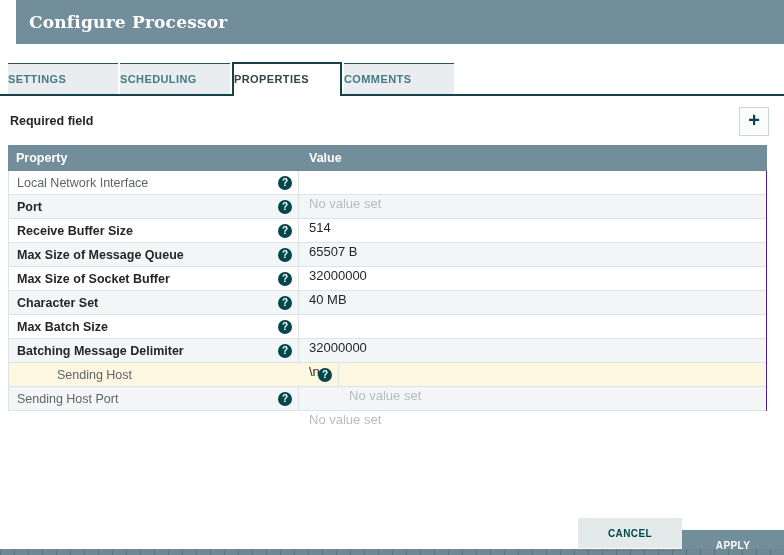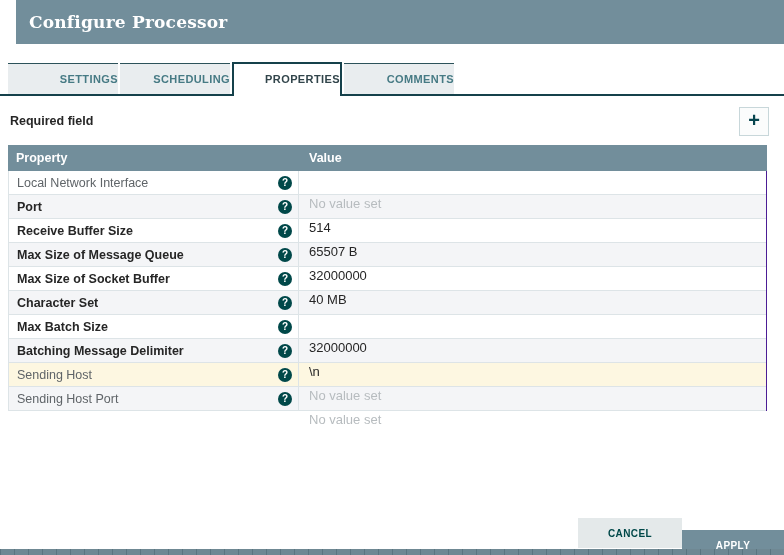--- a/index.html
+++ b/index.html
@@ -19,21 +19,21 @@
 
   
   .tabbar-line {
     position:absolute; top:94px; left:0; width:784px; height:2px;
     background:#15414b; z-index:1;
   }
   .tab {
     position:absolute; top:63px; height:31px; width:110px;
     background:#e9edef; color:#467a84;
     font-size:11px; font-weight:bold; letter-spacing:0.4px;
-    text-align:right; line-height:30px; cursor:pointer;
+    text-align:left; line-height:30px; cursor:pointer;
     border-top:1px solid #2c525a;
   }
   .tab.t0 { left:8px; }  .tab.t1 { left:120px; }
   .tab.t2 { left:232px; } .tab.t3 { left:344px; }
   .tab.active {
     top:62px; height:34px; line-height:31px;
     background:#ffffff; color:#32454b;
     border:2px solid #15414b; border-bottom:none; z-index:2;
   }
 
@@ -59,21 +59,21 @@
     font-size:12.5px; font-weight:bold; align-items:center;
     margin:0 -1px;
   }
   .phead .h-prop { width:291px; padding-left:8px; }
   .phead .h-val  { padding-left:10px; }
   .prow {
     display:flex; height:24px; border-bottom:1px solid #dde4e7;
     background:#ffffff; align-items:stretch; cursor:default;
   }
   .prow.alt { background:#f4f5f7; }
-  .prow.hl  { background:#fdf7e1; }
+  .prow.hl  { background:#fdf7e1;padding-left:40px; }
   .cell-prop {
     width:290px; display:flex; align-items:center;
     justify-content:space-between; padding:0 6px 0 8px;
     border-right:1px solid #dde4e7;
     text-align:right;
   }
   .prop-name { font-size:12.5px; color:#5f6468; }
   .prow.req .prop-name { font-weight:bold; color:#262626; }
   .help-icon {
     width:14px; height:14px; border-radius:50%; background:#004849;

